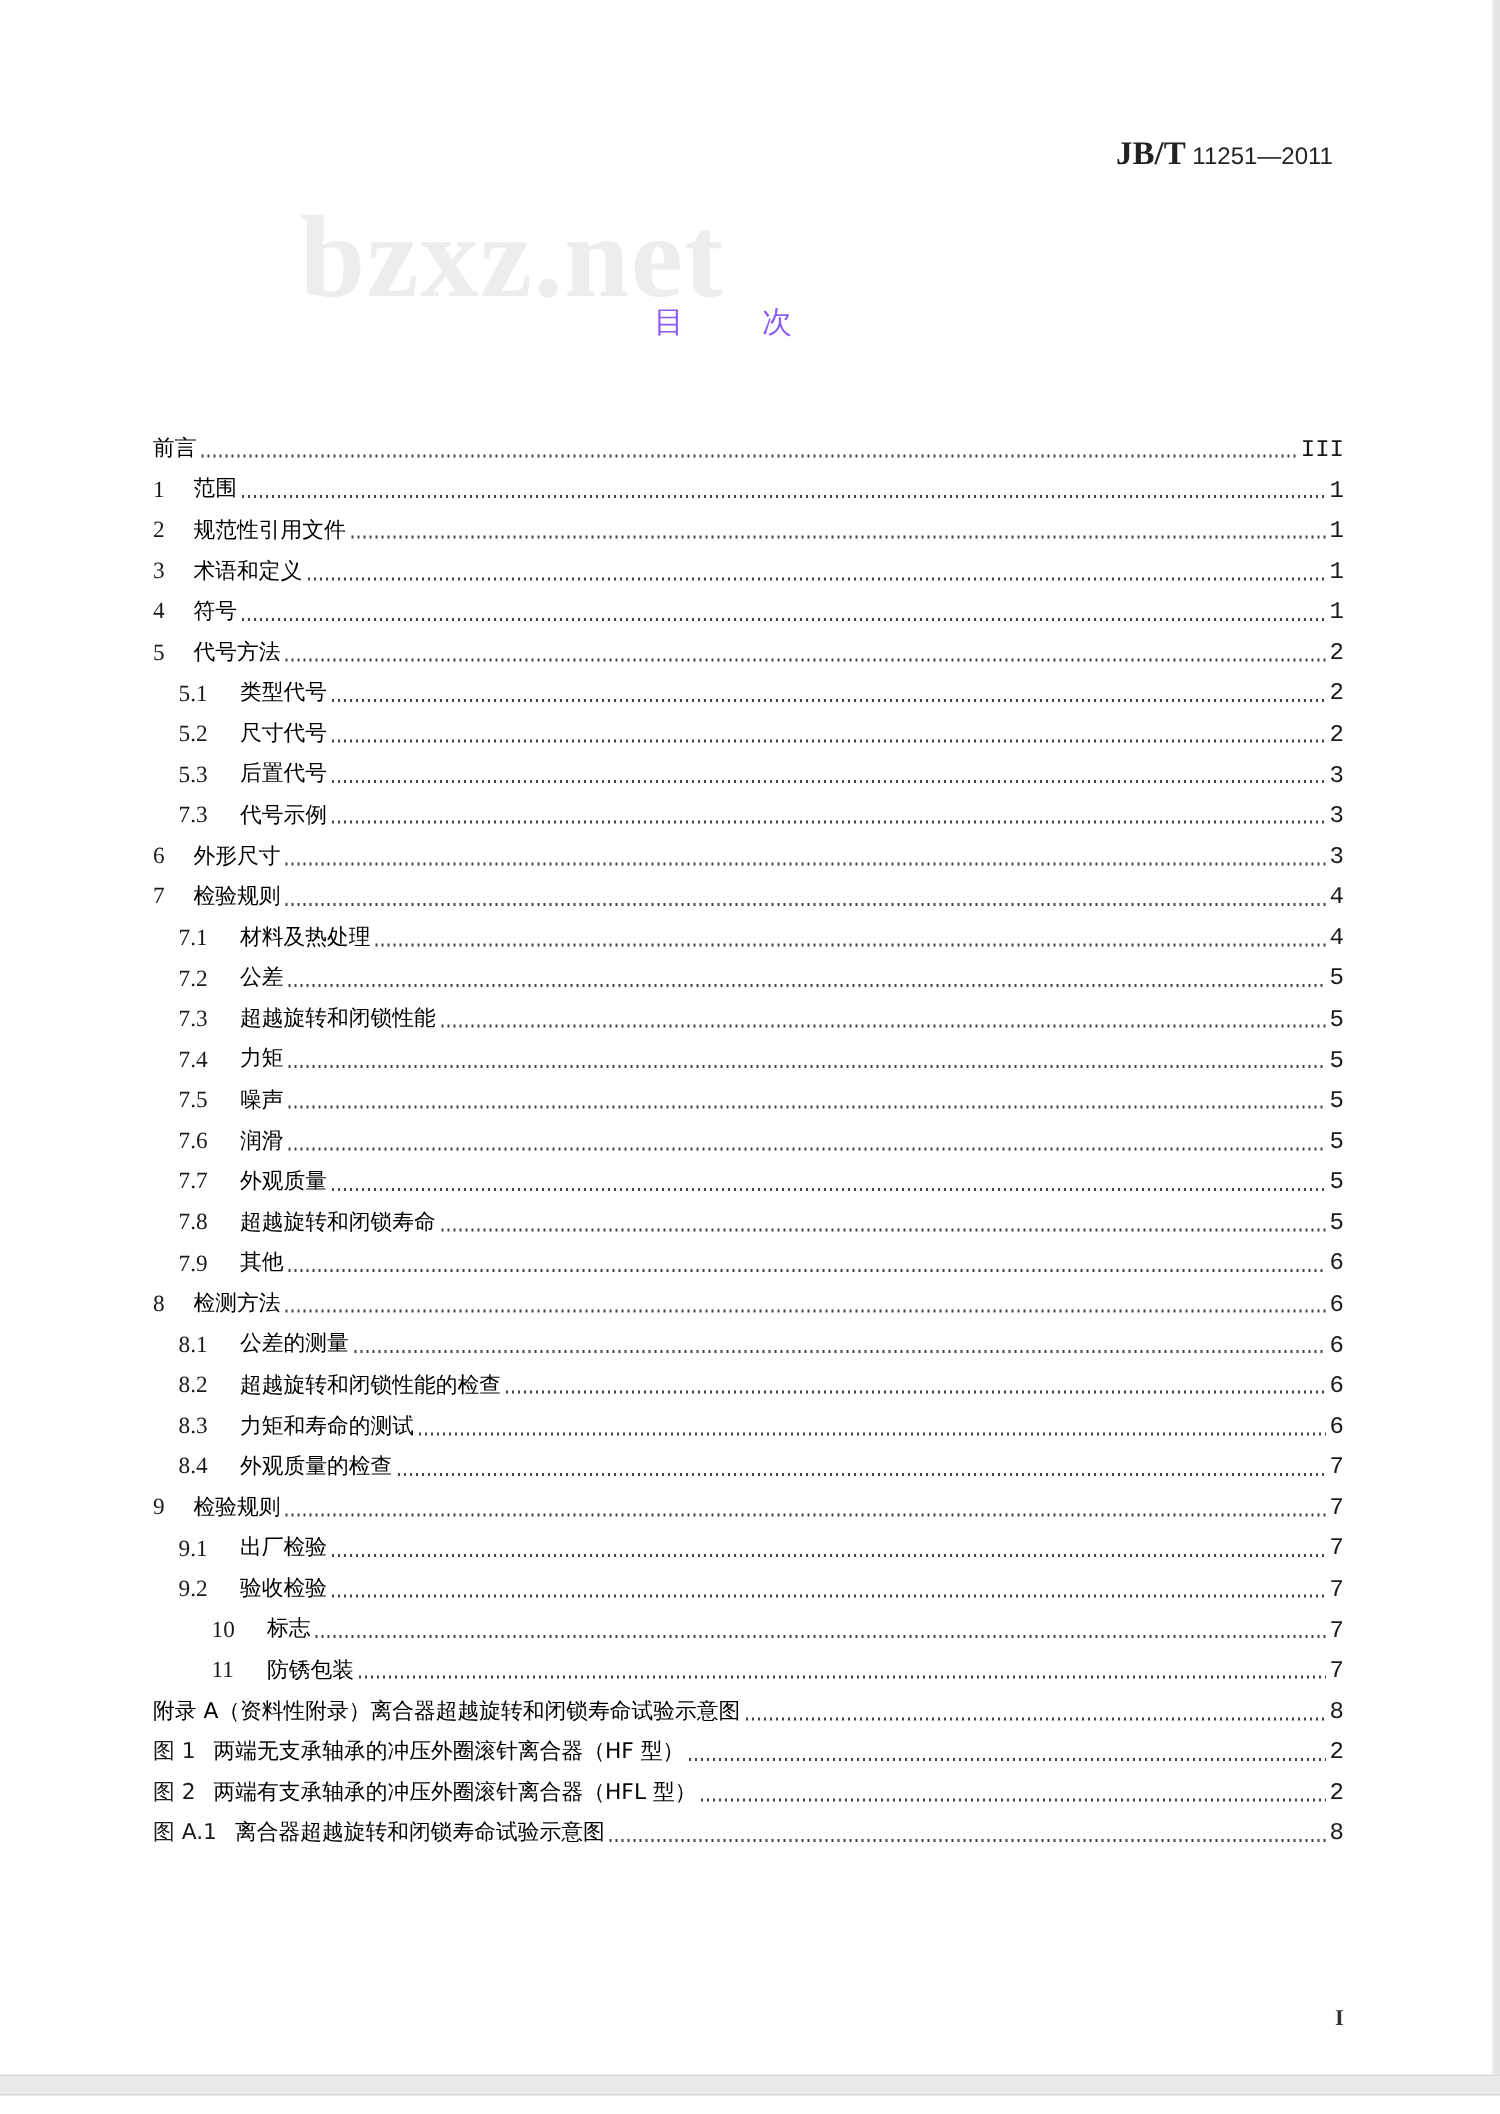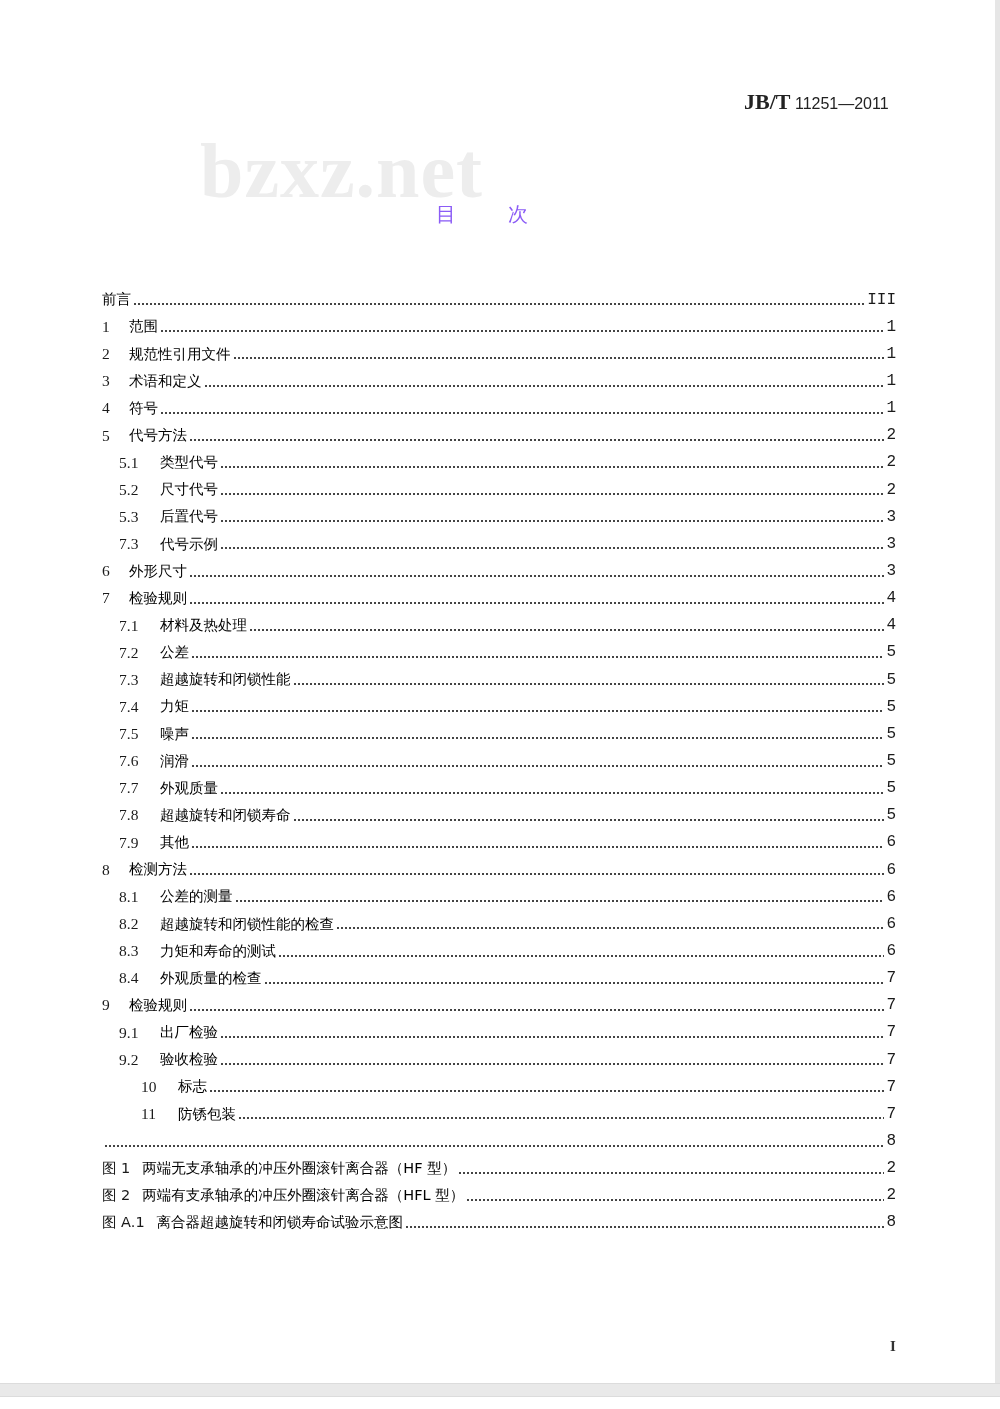--- a/index.html
+++ b/index.html
@@ -257,20 +257,21 @@
       <span class="page">7</span>
     </div>
     <div class="toc-row lvl1 wide">
       <span class="num">11</span>
       <span class="label">防锈包装</span>
       <span class="leader"></span>
       <span class="page">7</span>
     </div>
     <div class="toc-row plain">
       <span class="num"></span>
+      <span class="label">附录 A（资料性附录）离合器超越旋转和闭锁寿命试验示意图</span>
       <span class="leader"></span>
       <span class="page">8</span>
     </div>
     <div class="toc-row fig">
       <span class="num">图 1</span>
       <span class="label">两端无支承轴承的冲压外圈滚针离合器（HF 型）</span>
       <span class="leader"></span>
       <span class="page">2</span>
     </div>
     <div class="toc-row fig">

